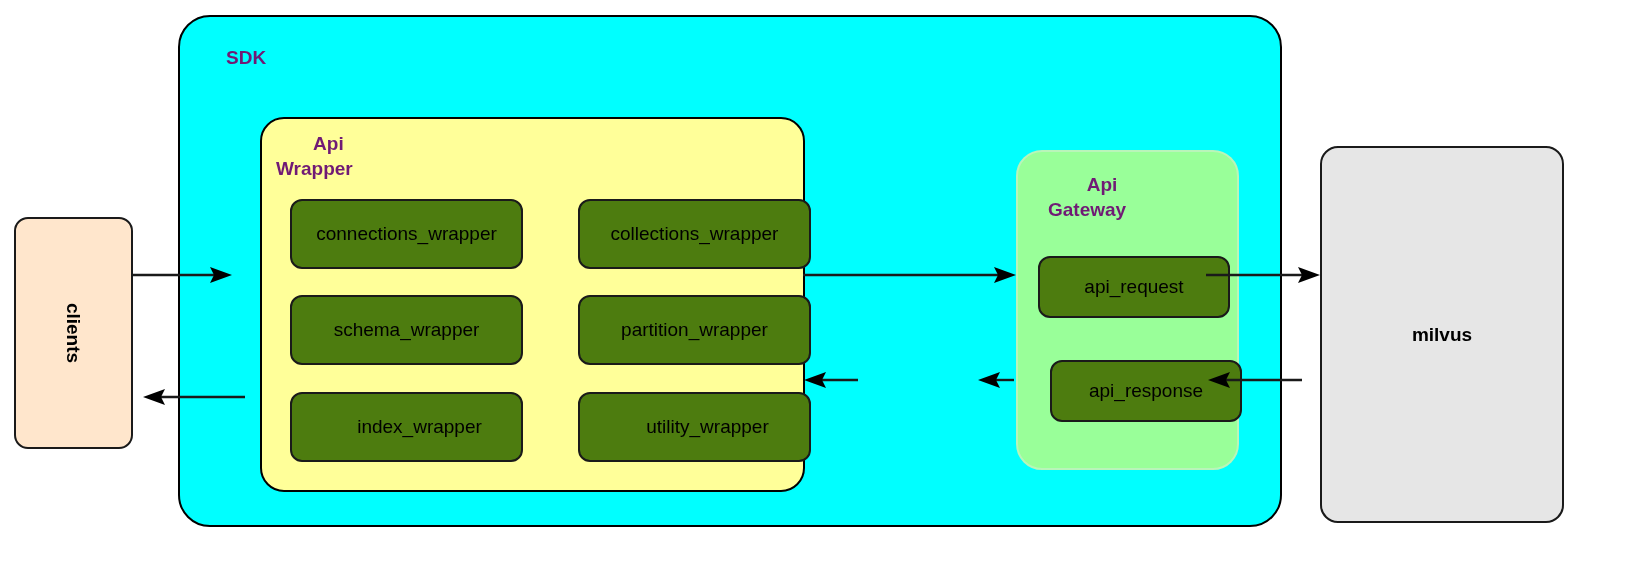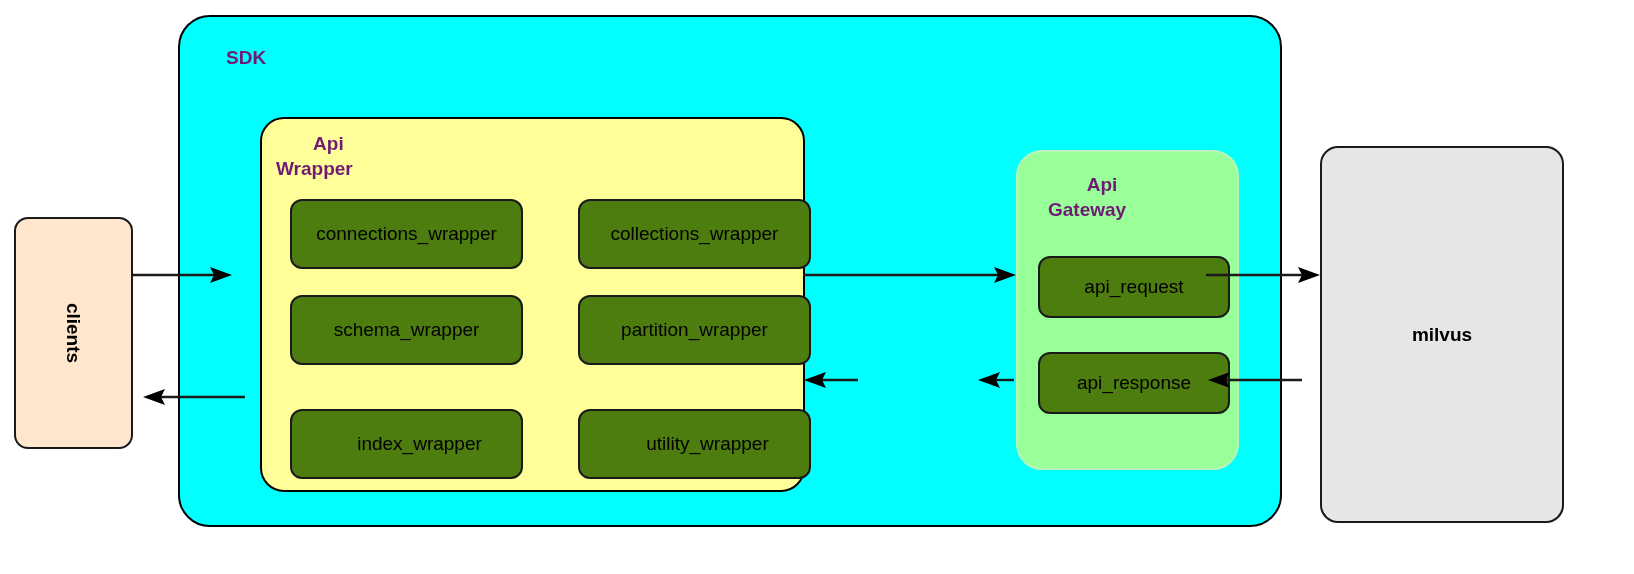--- a/index.html
+++ b/index.html
@@ -77,25 +77,25 @@
     background: #4d7c0f;
     border-radius: 12px;
     font-size: 19px;
     border: 2px solid #1a1a1a;
   }
   .wrap-leaf { width: 233px; height: 70px; }
   .col-a { left: 28px; }
   .col-b { left: 316px; }
   .row-1 { top: 80px; }
   .row-2 { top: 176px; }
-  .row-3 { top: 290px; padding-left: 26px; }
+  .row-3 { top: 273px; padding-left: 26px; }
 
   .gw-leaf { width: 192px; height: 62px; left: 20px; }
   .gw-row-1 { top: 104px; }
-  .gw-row-2 { top: 200px; }
+  .gw-row-2 { top: 208px; margin-left: 12px; }
 
   .checker-box {
     left: 860px;
     top: 352px;
     width: 115px;
     height: 58px;
     background: #ffffff;
     border-radius: 12px;
     font-size: 19px;
     border: 2px solid #1a1a1a;

